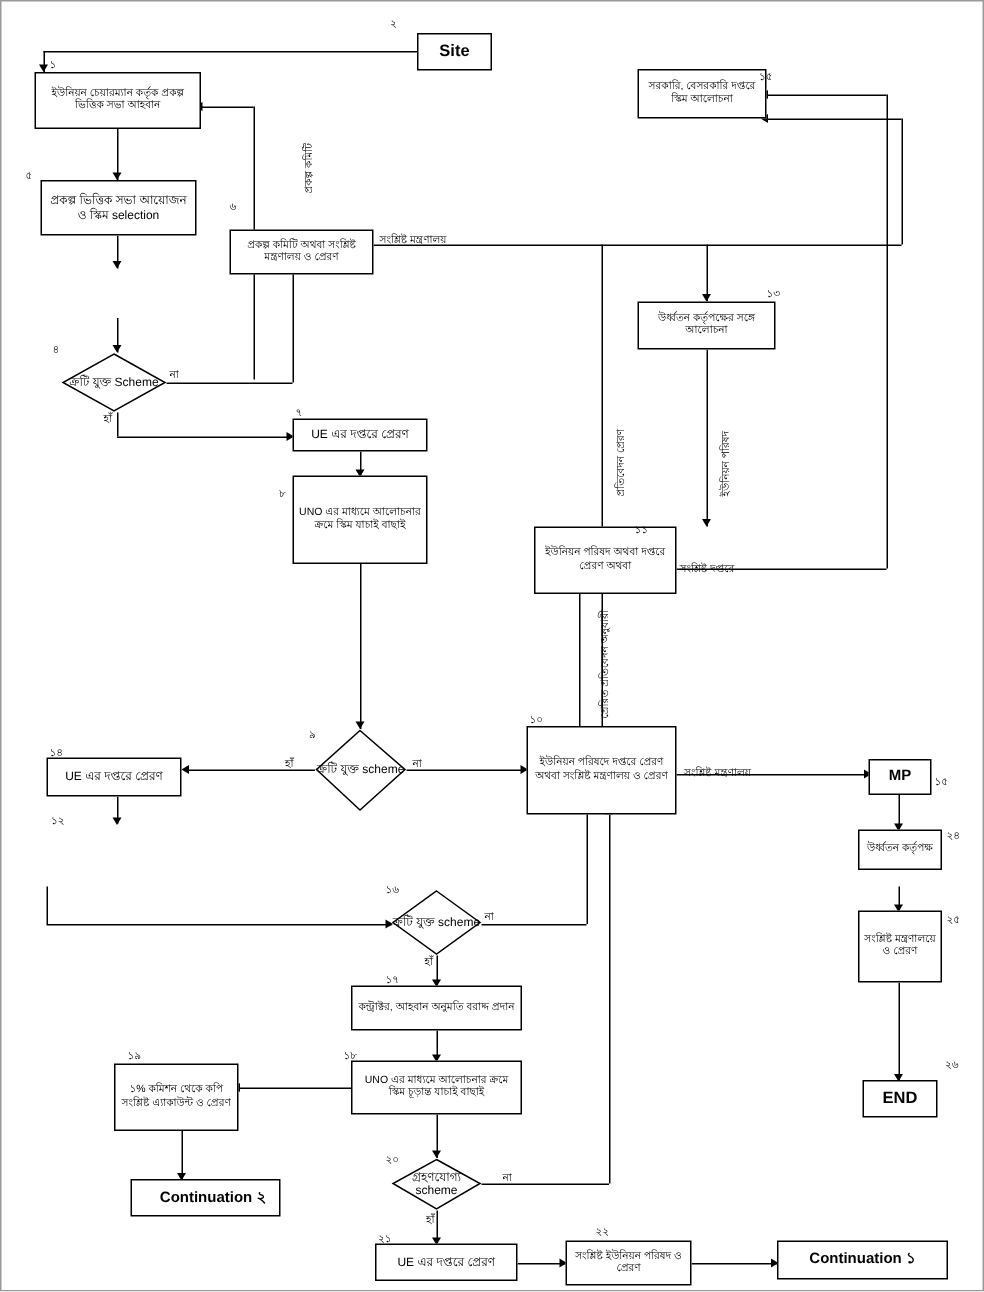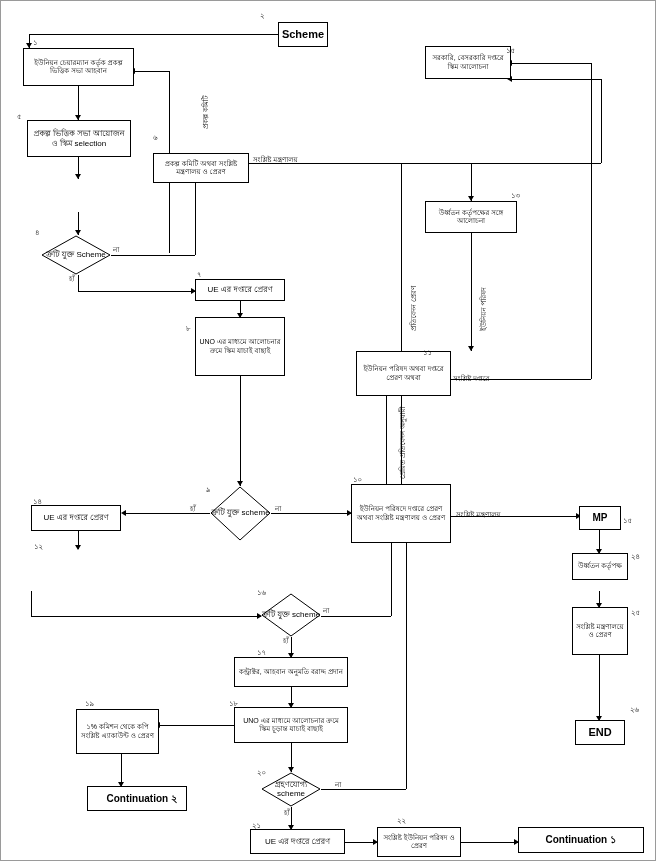--- a/index.html
+++ b/index.html
@@ -134,21 +134,21 @@
   <div class="ln v" style="left:598px;top:529px;height:23px;"></div>
   <div class="arw ar-d" style="left:595px;top:548px;"></div>
 
   <div class="ln v" style="left:598px;top:590px;height:16px;"></div>
   <div class="arw ar-d" style="left:595px;top:602px;"></div>
 
   <div class="ln v" style="left:598px;top:654px;height:65px;"></div>
   <div class="arw ar-d" style="left:595px;top:715px;"></div>
 
   <div class="node t11" style="left:277px;top:21px;width:50px;height:25px;">
-    <span>Scheme</span>
+    <span>Site</span>
   </div>
   <div class="lbl" style="left:259px;top:9px;">২</div>
 
   <div class="node t7" style="left:22px;top:47px;width:111px;height:38px;">
     <span>ইউনিয়ন চেয়ারম্যান কর্তৃক প্রকল্প ভিত্তিক সভা আহবান</span>
   </div>
   <div class="lbl" style="left:32px;top:36px;">১</div>
 
   <div class="node t8" style="left:26px;top:119px;width:104px;height:37px;">
     <span>প্রকল্প ভিত্তিক সভা আয়োজন ও স্কিম selection</span>
@@ -288,21 +288,21 @@
   <div class="node t8" style="left:249px;top:828px;width:95px;height:25px;">
     <span>UE এর দপ্তরে প্রেরণ</span>
   </div>
   <div class="lbl" style="left:251px;top:819px;">২১</div>
 
   <div class="node t7" style="left:376px;top:826px;width:84px;height:30px;">
     <span>সংশ্লিষ্ট ইউনিয়ন পরিষদ ও প্রেরণ</span>
   </div>
   <div class="lbl" style="left:396px;top:814px;">২২</div>
 
-  <div class="node t10 bold" style="left:517px;top:826px;width:126px;height:26px;">
+  <div class="node t10 bold" style="left:517px;top:826px;width:114px;height:26px;">
     <span>Continuation ১</span>
   </div>
 
   <div class="lbl" style="left:252px;top:153px;">সংশ্লিষ্ট মন্ত্রণালয়</div>
   <div class="lbl" style="left:452px;top:372px;">সংশ্লিষ্ট দপ্তরে</div>
   <div class="lbl" style="left:455px;top:508px;">সংশ্লিষ্ট মন্ত্রণালয়</div>
 
   <div class="vlbl" style="left:199px;top:128px;transform:rotate(-90deg);">প্রকল্প কমিটি</div>
   <div class="vlbl" style="left:407px;top:330px;transform:rotate(-90deg);">প্রতিবেদন প্রেরণ</div>
   <div class="vlbl" style="left:477px;top:330px;transform:rotate(-90deg);">ইউনিয়ন পরিষদ</div>

